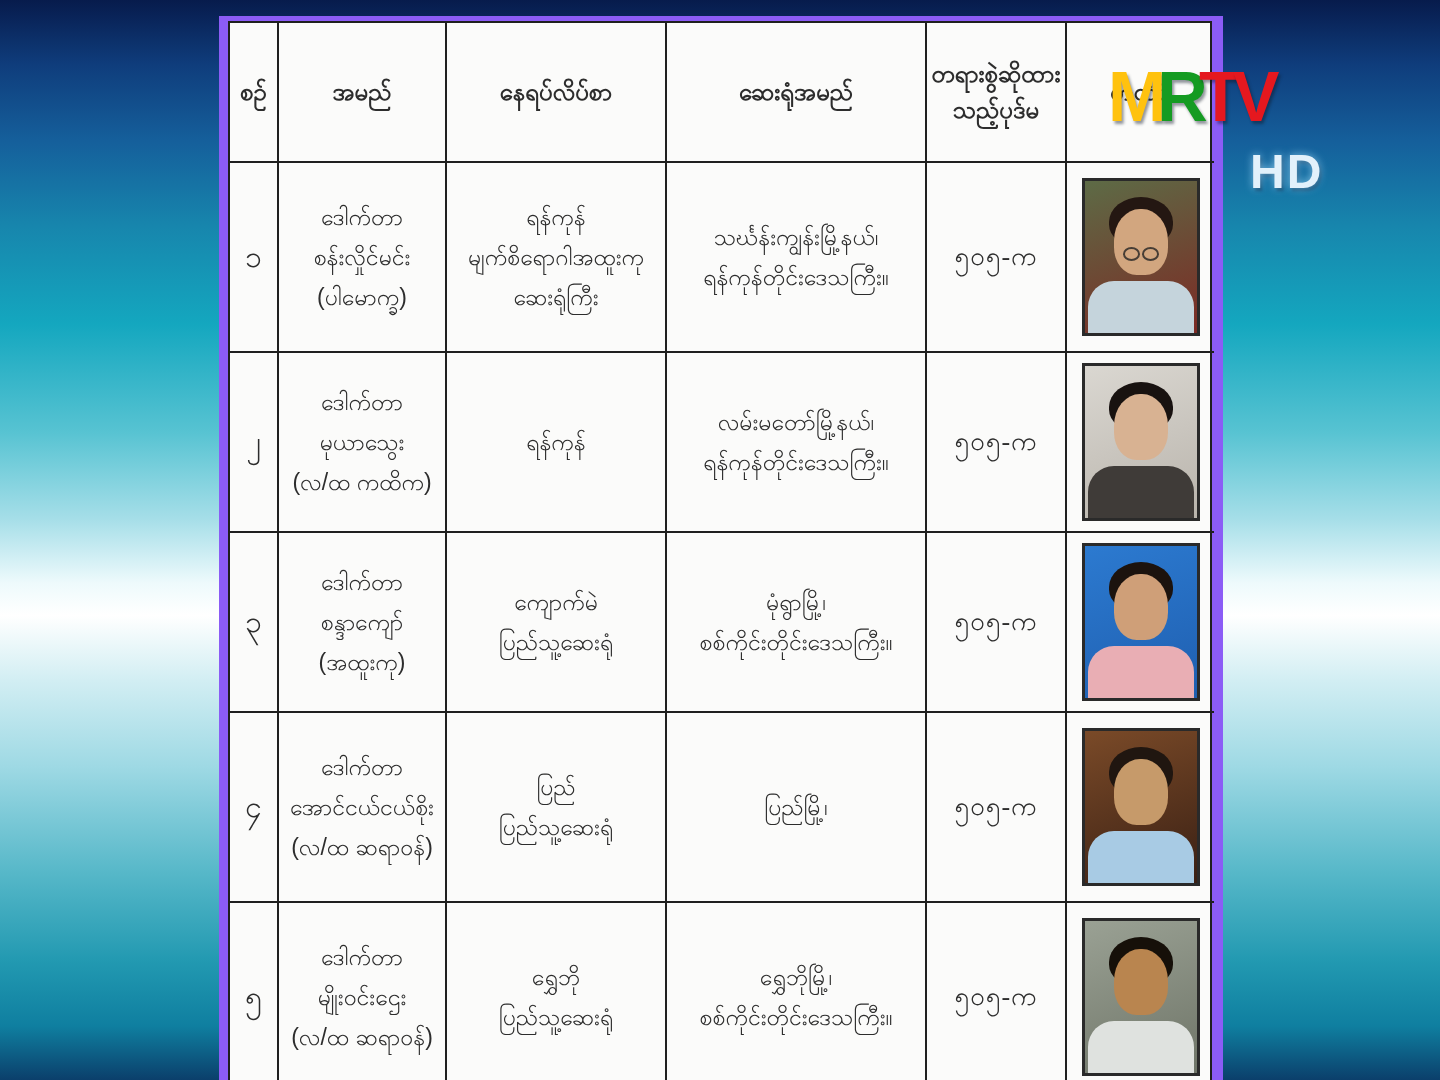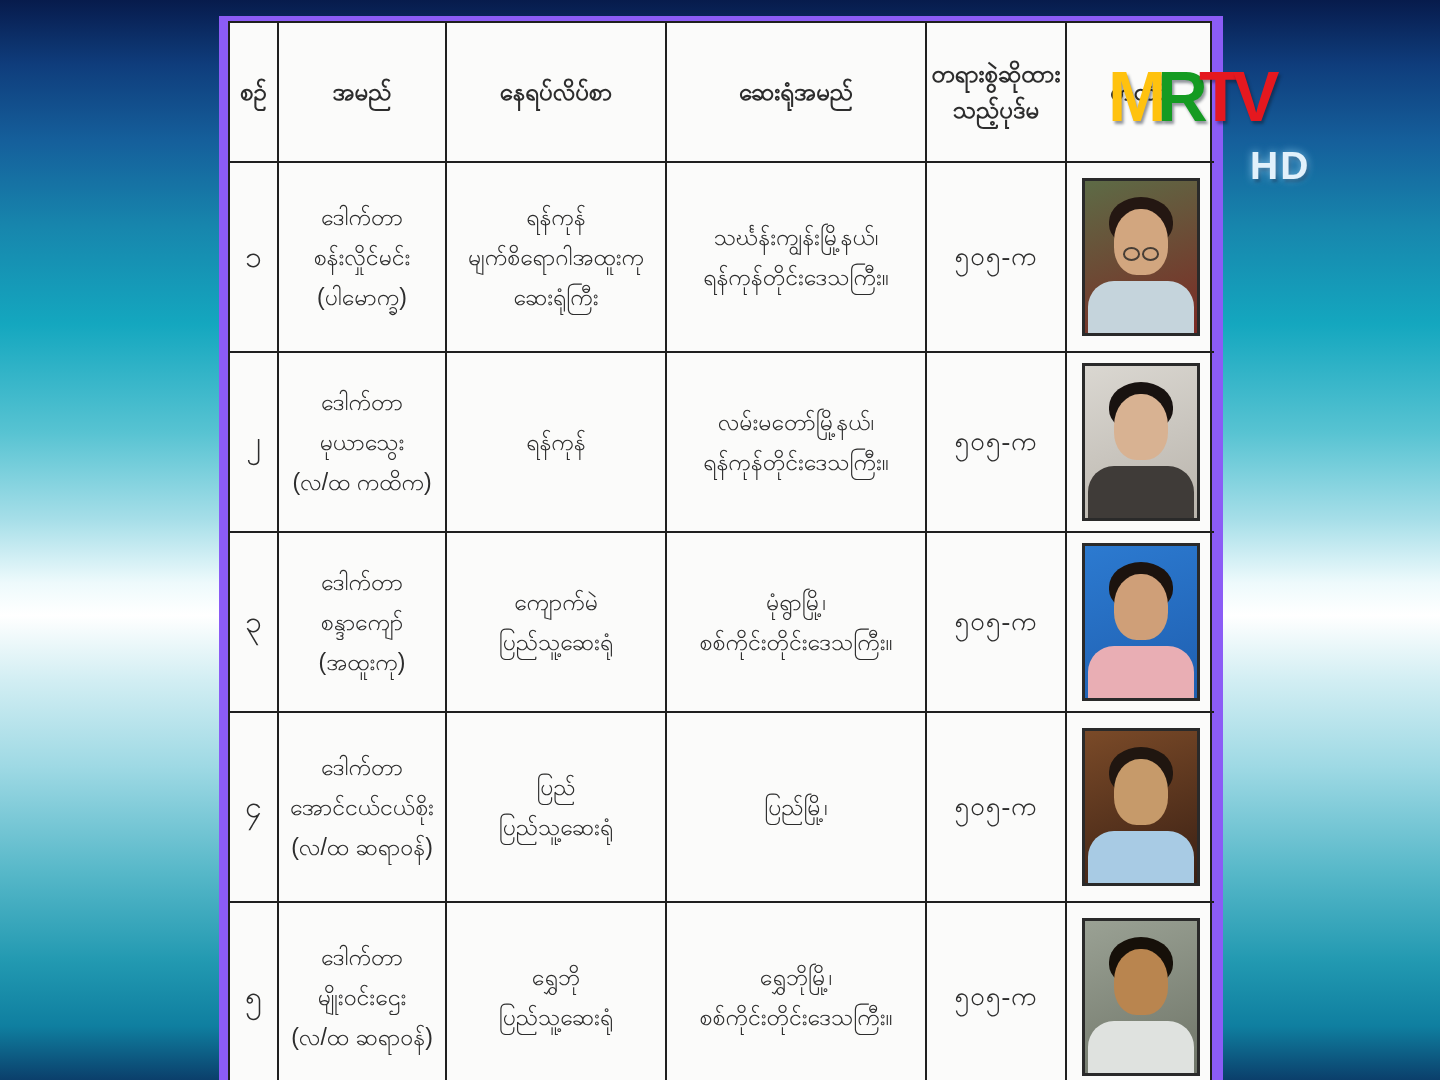--- a/index.html
+++ b/index.html
@@ -79,21 +79,21 @@
 
   
   .logo {
     position:absolute; left:1108px; top:62px;
     font-weight:bold; font-size:70px; letter-spacing:-9px;
     line-height:1;
     text-shadow:2px 3px 3px rgba(15,25,40,.45);
   }
   .hd {
     position:absolute; left:1250px; top:144px;
-    font-weight:bold; font-size:39px; letter-spacing:2px;
+    font-weight:bold; font-size:48px; letter-spacing:2px;
     color:#e2f1fb;
     text-shadow:0 0 8px rgba(140,200,235,.9), 2px 3px 3px rgba(0,25,55,.45);
   }
 </style>
 </head>
 <body>
 
 <div class="slide">
   <div class="table">
 

